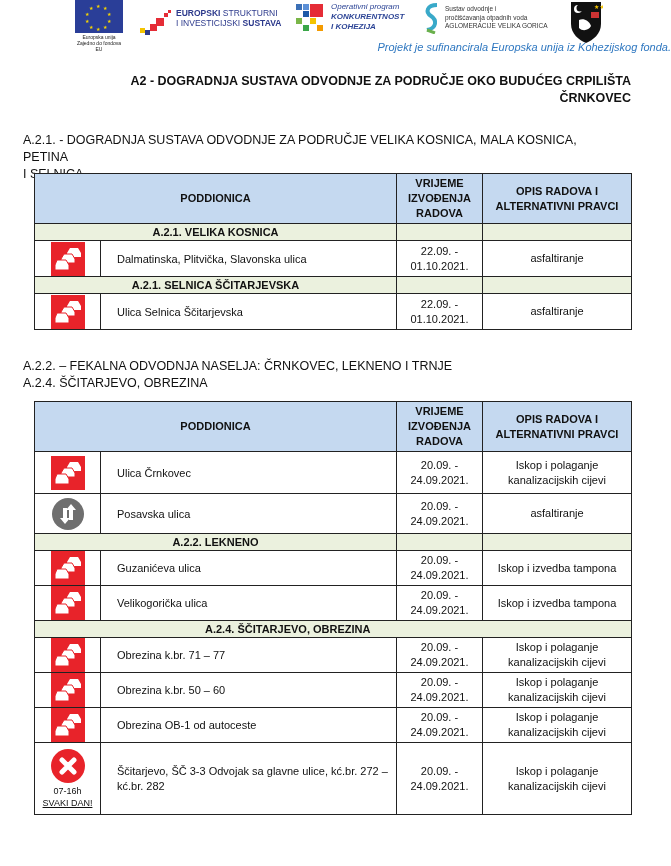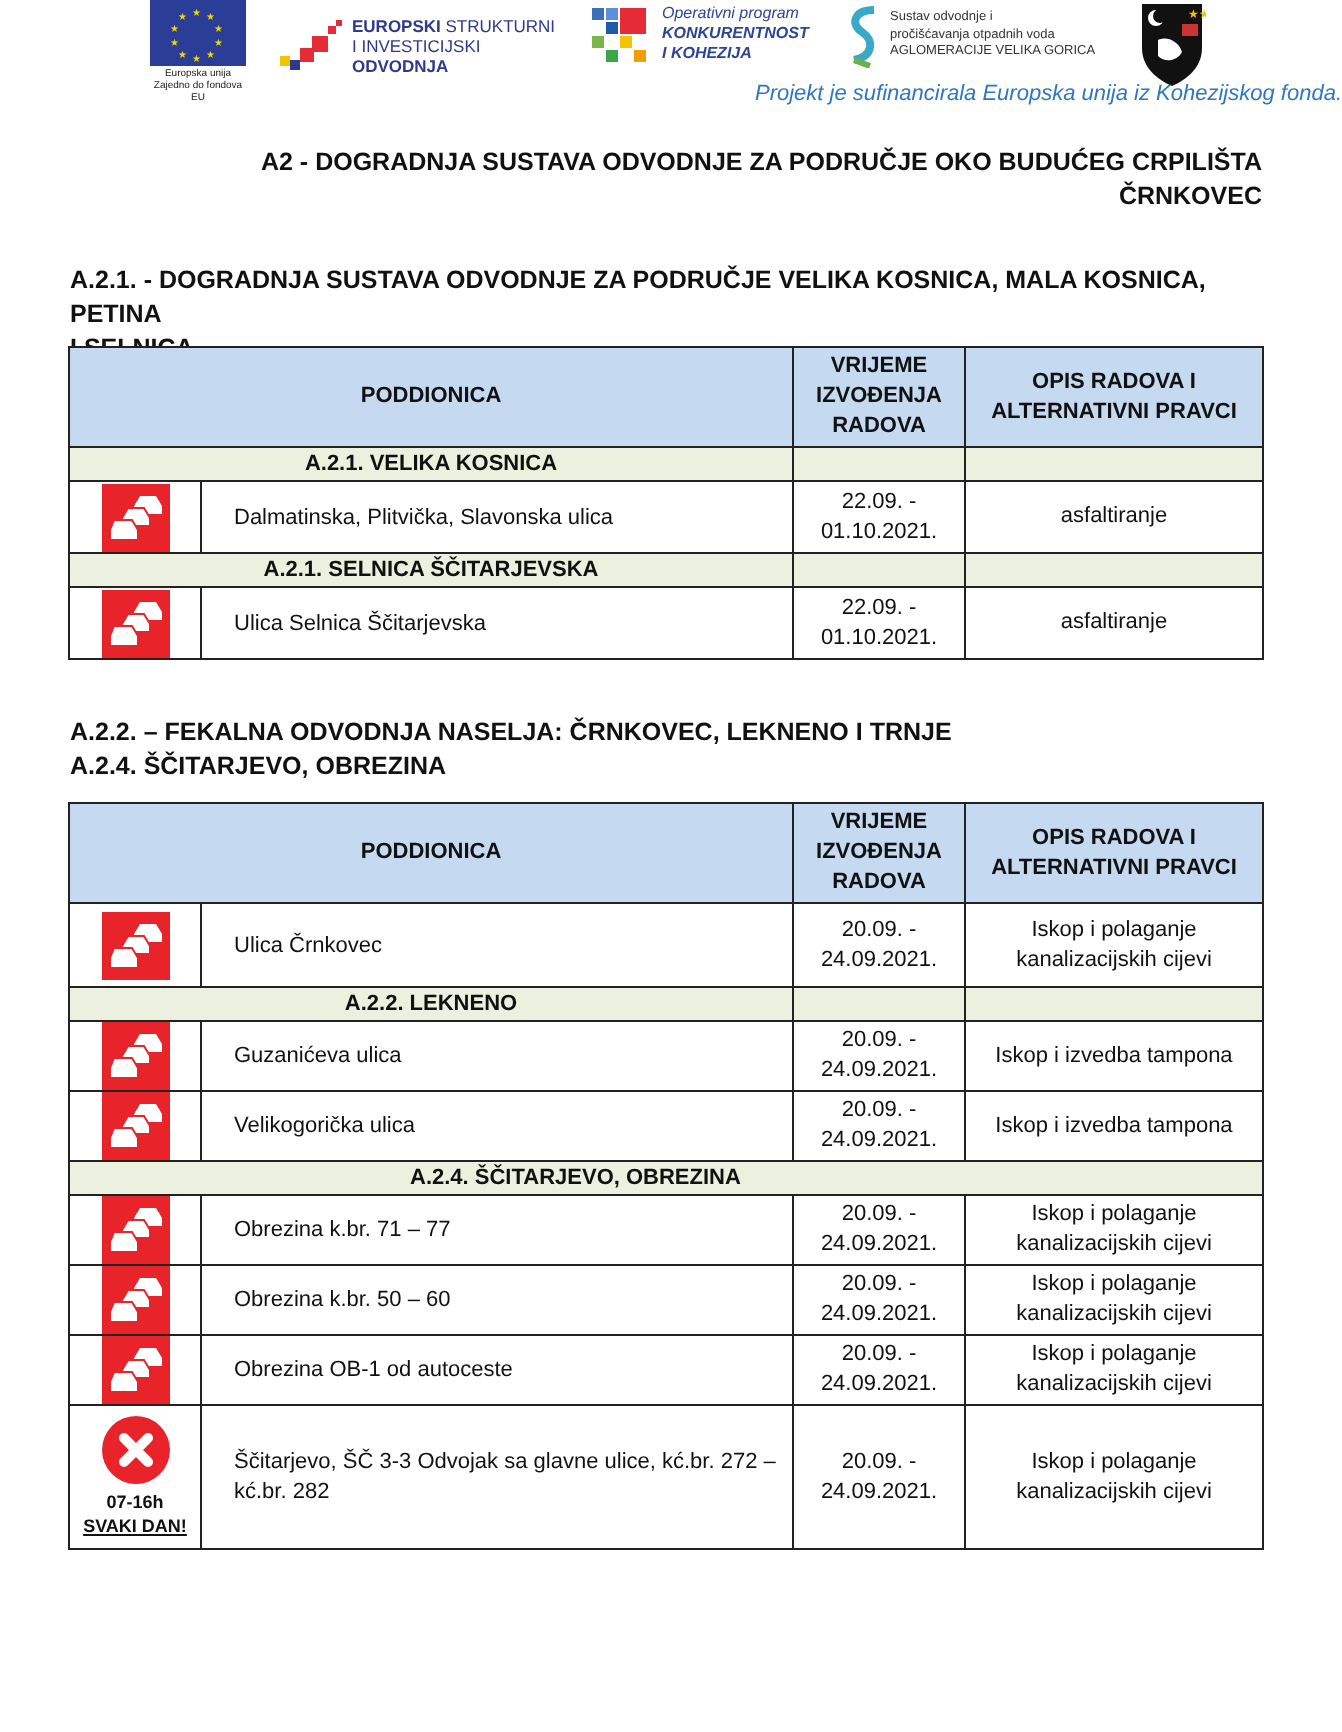--- a/index.html
+++ b/index.html
@@ -17,33 +17,33 @@
   .opk { left:296px; top:2px; width:120px; }
   .opk .grid { position:absolute; left:0; top:2px; width:28px; height:28px; }
   .opk .txt { position:absolute; left:35px; top:0; font-size:8px; line-height:10px; color:#2d4596;font-style:italic; }
   .sus { left:421px; top:2px; width:140px; }
   .sus .txt { position:absolute; left:24px; top:3px; font-size:6.5px; line-height:8.5px; color:#333; }
   .crest { left:569px; top:0; width:34px; height:44px; }
   .tagline { position:absolute; top:41px; left:0; width:671px; text-align:right;
              color:#2e77c0; font-style:italic; font-size:11px; }
   .title { position:absolute; top:73px; left:40px; width:591px; text-align:right;
            font-weight:bold; font-size:12.5px; line-height:17px; }
-  .subhead { position:absolute; left:35px; width:600px; font-weight:bold; font-size:12.5px; line-height:17px; }
+  .subhead { position:absolute; left:23px; width:600px; font-weight:normal; font-size:12.5px; line-height:17px; }
   table { position:absolute; left:34px; width:597px; border-collapse:collapse; table-layout:fixed; font-size:11px; }
   td, th { border:1px solid #222; padding:0; }
   th { background:#c5d9f0; font-weight:bold; text-align:center; font-size:11px; line-height:15px; }
   .grp td { background:#ebf1de; font-weight:bold; text-align:center; height:16px; font-size:11px; }
   .icon-cell { border-right:1px solid #222; text-align:center; vertical-align:middle; }
   .name { padding-left:16px; }
   .date, .desc { text-align:center; line-height:15px; }
   .ticon { display:inline-block; width:34px; height:34px; background:#e8232a; position:relative; vertical-align:middle; }
   .ticon svg { position:absolute; left:0; top:0; }
   .gicon { display:inline-block; width:32px; height:32px; border-radius:50%; background:#6f6f6f; position:relative; vertical-align:middle; }
   .xicon { display:inline-block; width:34px; height:34px; border-radius:50%; background:#e8232a; position:relative; }
-  .note { font-size:9px; font-weight:bold; line-height:12px;text-align:center; }
+  .note { font-size:9px; font-weight:normal; line-height:12px;text-align:center; }
   .note u { text-decoration:underline; }
 </style>
 </head>
 <body>
 
 <div class="logos">
   <div class="logo eu">
     <div class="flag">
       <span style="left:21px;top:3px">★</span>
         <span style="left:28px;top:5px">★</span>
@@ -65,21 +65,21 @@
     <svg class="mark" viewBox="0 0 32 26" width="32" height="26">
       <rect x="0" y="18" width="5" height="5" fill="#f4c400"></rect>
         <rect x="5" y="20" width="5" height="5" fill="#2d3a8c"></rect>
       <rect x="10" y="14" width="7" height="7" fill="#e52c36"></rect>
         <rect x="16" y="8" width="8" height="8" fill="#e52c36"></rect>
       <rect x="24" y="3" width="4" height="4" fill="#e52c36"></rect>
         <rect x="28" y="0" width="3" height="3" fill="#e52c36"></rect>
     </svg>
     <div class="txt">
       <div><b>EUROPSKI</b><span> STRUKTURNI</span></div>
-      <div><span>I INVESTICIJSKI </span><b>ODVODNJA</b></div>
+      <div><span>I INVESTICIJSKI </span><b>SUSTAVA</b></div>
     </div>
   </div>
   <div class="logo opk">
     <svg class="grid" viewBox="0 0 28 28" width="28" height="28">
       <rect x="0" y="0" width="6" height="6" fill="#3b6fb6"></rect>
         <rect x="7" y="0" width="6" height="6" fill="#5b8fd6"></rect>
       <rect x="14" y="0" width="13" height="13" fill="#e52c36"></rect>
         <rect x="7" y="7" width="6" height="6" fill="#1e5aa8"></rect>
       <rect x="0" y="14" width="6" height="6" fill="#7ab648"></rect>
         <rect x="14" y="14" width="6" height="6" fill="#f4c400"></rect>
@@ -226,20 +226,34 @@
     <td class="name">Ulica Črnkovec</td>
     <td class="date">
           <div>20.09. -</div>
           <div>24.09.2021.</div>
         </td>
     <td class="desc">
           <div>Iskop i polaganje</div>
           <div>kanalizacijskih cijevi</div>
         </td>
   </tr>
+  <tr style="height:40px">
+    <td class="icon-cell"><span class="gicon"><svg width="32" height="32" viewBox="0 0 32 32">
+              <g fill="#fff">
+                <path d="M19 6l5 6h-3v10h-4V12h-3z"></path>
+                <path d="M13 26l-5-6h3V10h4v10h3z"></path>
+              </g>
+            </svg></span></td>
+    <td class="name">Posavska ulica</td>
+    <td class="date">
+          <div>20.09. -</div>
+          <div>24.09.2021.</div>
+        </td>
+    <td class="desc">asfaltiranje</td>
+  </tr>
 
   <tr class="grp">
     <td colspan="2">A.2.2. LEKNENO</td>
         <td></td>
         <td></td>
   </tr>
   <tr style="height:32px">
     <td class="icon-cell"><span class="ticon"><svg width="34" height="34" viewBox="0 0 34 34">
               <g fill="#fff">
                 <path d="M19 6h8l3 5v4h-14v-4z"></path>

